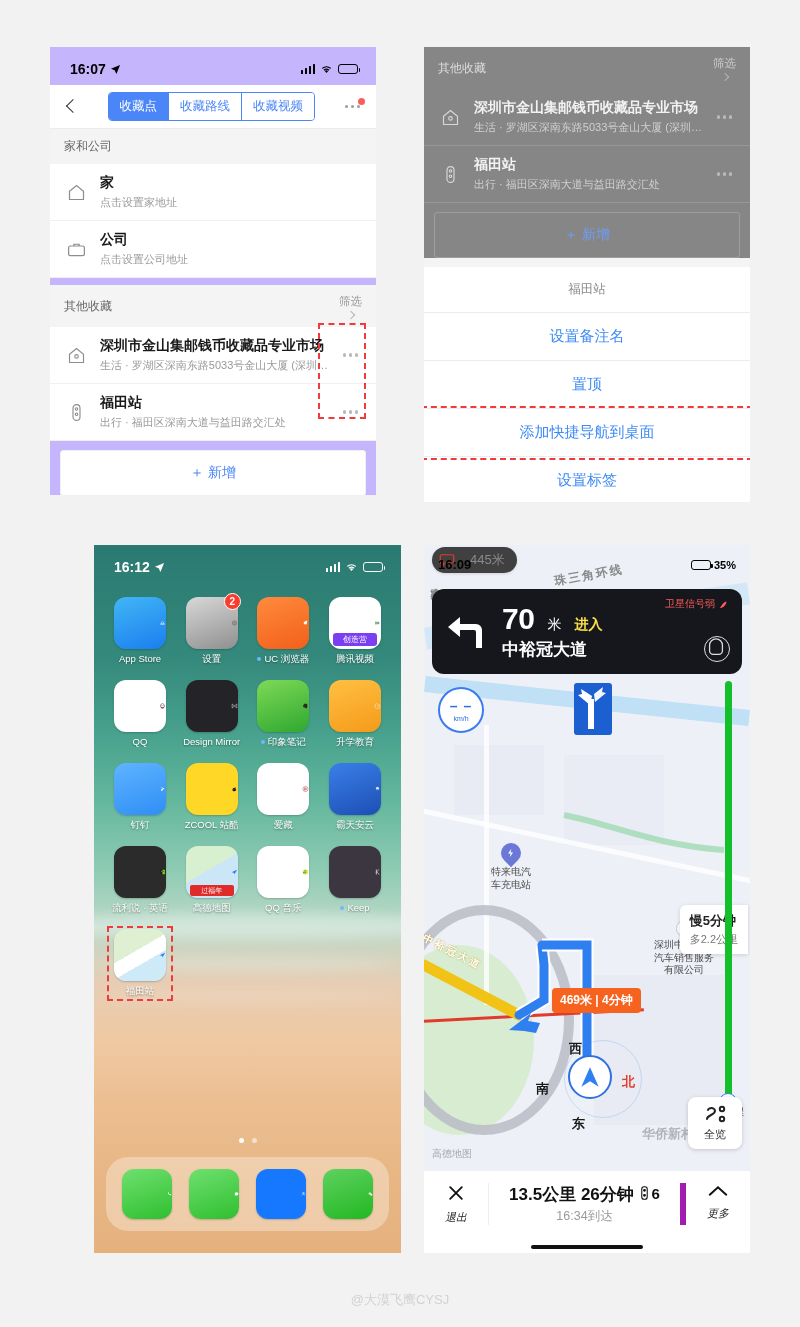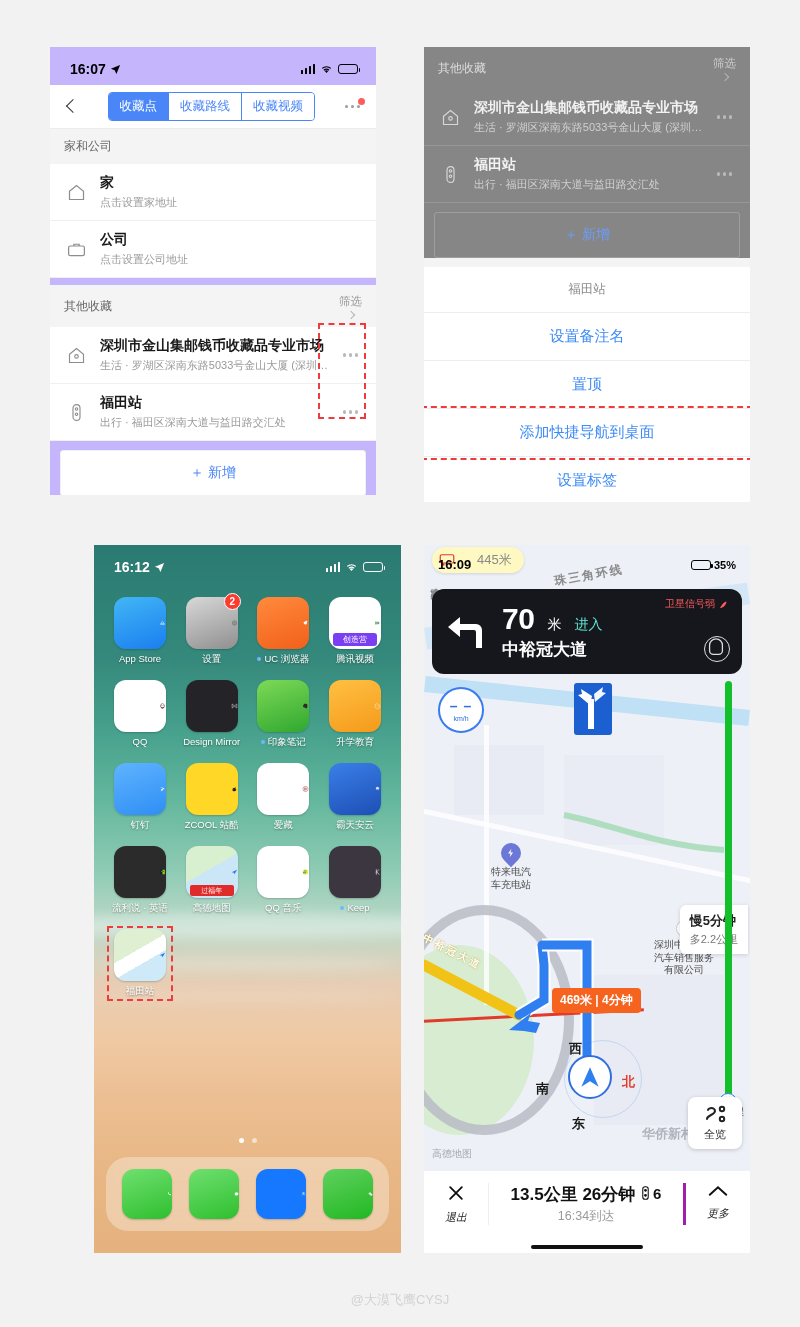--- a/index.html
+++ b/index.html
@@ -152,40 +152,40 @@
   .nav-card {
     position:absolute; left: 8px; right: 8px; top: 44px; height: 85px;
     background:#16171c; border-radius: 12px; color:#fff;
     display:flex; align-items:center; padding: 0 14px; gap: 12px;
   }
   .turn-arrow { width: 44px; height: 40px; flex:0 0 auto; }
   .nav-texts { flex:1; }
   .nav-l1 { display:flex; align-items: baseline; gap: 13px; }
   .nav-dist { font-size: 30px; font-weight: bold; letter-spacing:-.5px;}
   .nav-unit { font-size: 14px; }
-  .nav-into { font-size: 14px; color:#5eead4; }
+  .nav-into { font-size: 14px; color:#fde047;font-weight:bold; }
   .nav-l2 { font-size: 17px; font-weight: 600; margin-top: 2px; }
   .sat-warn { position:absolute; right: 12px; top: 8px; font-size: 10px; color:#ff5b5b; display:flex;align-items:center;gap:3px;}
   .nav-face { width: 26px; height:26px; border-radius:50%; border:1.6px solid #ddd; position:absolute; right:12px; bottom:12px;}
   .speed-dial {
     position:absolute; left: 14px; top: 142px; width: 46px; height:46px; border-radius:50%;
     background:#fff; border: 2.5px solid #3a7bf0; display:flex;flex-direction:column;
     align-items:center; justify-content:center;
   }
   .speed-dial b { font-size: 14px; color:#2f6fe0; line-height:1; letter-spacing:1px;}
   .speed-dial small { font-size: 7px; color:#2f6fe0; margin-top:2px;}
   .lane {
     position:absolute; left: 150px; top: 138px; width: 38px; height: 52px;
     background:#1b5fd0; border-radius:3px;
   }
   .statusbar-map { position:absolute; left:0;right:0;top:0; z-index:5;
     display:flex; justify-content:space-between; align-items:center; padding: 12px 14px 0; font-size:13px; font-weight:bold;}
   .bus-chip {
-    position:absolute; left: 8px; top: 2px; height: 26px; background:#fef9c3; border-radius: 13px;
-    display:flex; align-items:center; gap:21px; padding: 0 12px 0 6px; font-size: 13px; color:#8a8a8a;
+    position:absolute; left: 8px; top: 2px; height: 26px; background:#404040; border-radius: 13px;
+    display:flex; align-items:center; gap:14px; padding: 0 12px 0 6px; font-size: 13px; color:#8a8a8a;
     box-shadow:0 1px 3px rgba(0,0,0,.12);
   }
   .poi { position:absolute; font-size: 10px; color:#4a4a4a; text-align:center; line-height:1.25;}
   .poi-pin { width:20px;height:20px;border-radius:50% 50% 50% 0; background:#6b78d8; transform:rotate(-45deg);
              margin:0 auto 3px; display:flex;align-items:center;justify-content:center;}
   .eta-badge {
     position:absolute; background:#f5631f; color:#fff; font-size:12px; font-weight:bold;
     padding: 4px 8px; border-radius: 4px; white-space:nowrap;
   }
   .alt-route {
@@ -205,21 +205,21 @@
     position:absolute; right: 8px; bottom: 104px; width: 54px; height: 52px; background:#fff;
     border-radius: 8px; display:flex;flex-direction:column;align-items:center;justify-content:center;
     gap:3px; box-shadow: 0 1px 4px rgba(0,0,0,.18); font-size: 11px; color:#333;
   }
   .bottom-bar {
     position:absolute; left:0;right:0;bottom:0; height: 82px; background:#fff;
     display:flex; align-items:flex-start; padding-top: 12px;
   }
   .bb-side { width: 64px; text-align:center;font-style:italic; }
   .bb-side .lbl { font-size: 11px; color:#222; margin-top:3px;}
-  .bb-mid { flex:1; text-align:center; border-left:1px solid #eee; border-right:3px solid #a21caf; }
+  .bb-mid { flex:1; text-align:center; border-left:1px solid #eee; border-right:6px solid #a21caf; }
   .bb-m1 { font-size: 17px; font-weight:bold; color:#111; }
   .bb-m2 { font-size: 12.5px; color:#9a9a9a; margin-top:2px;}
   .light6 { display:inline-flex;align-items:center;gap:2px;font-size:15px;}
 
   .watermark {
     position:absolute; left:0; right:0; bottom: 18px; text-align:center;
     font-size: 13px; color: #d2d2d2;
   }
 </style>
 </head>

